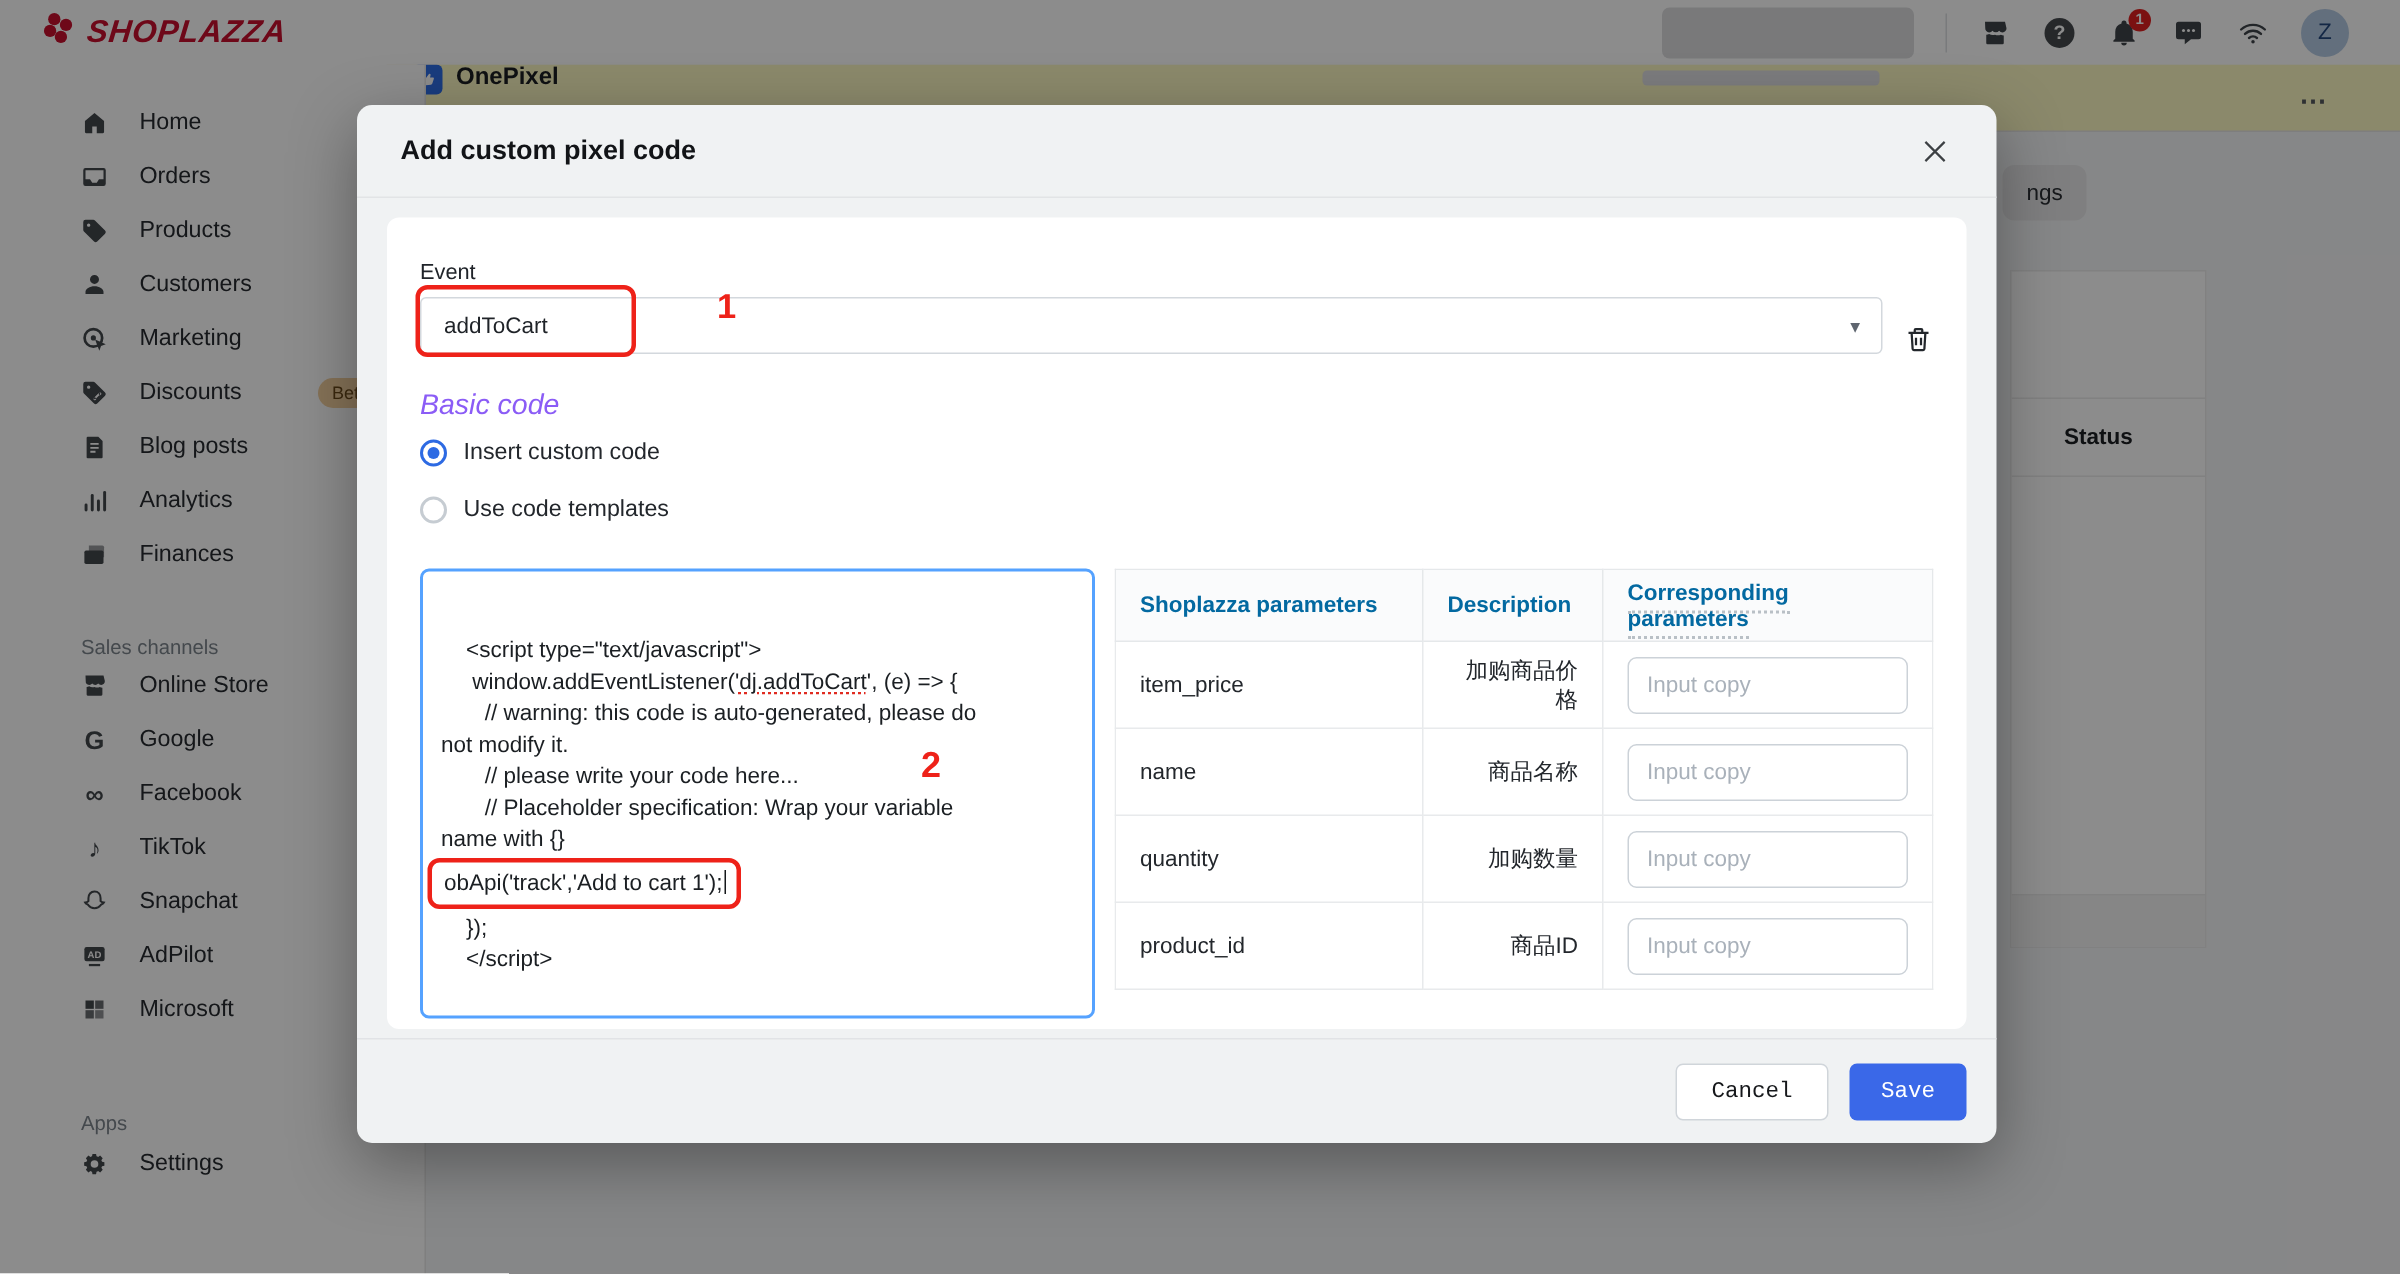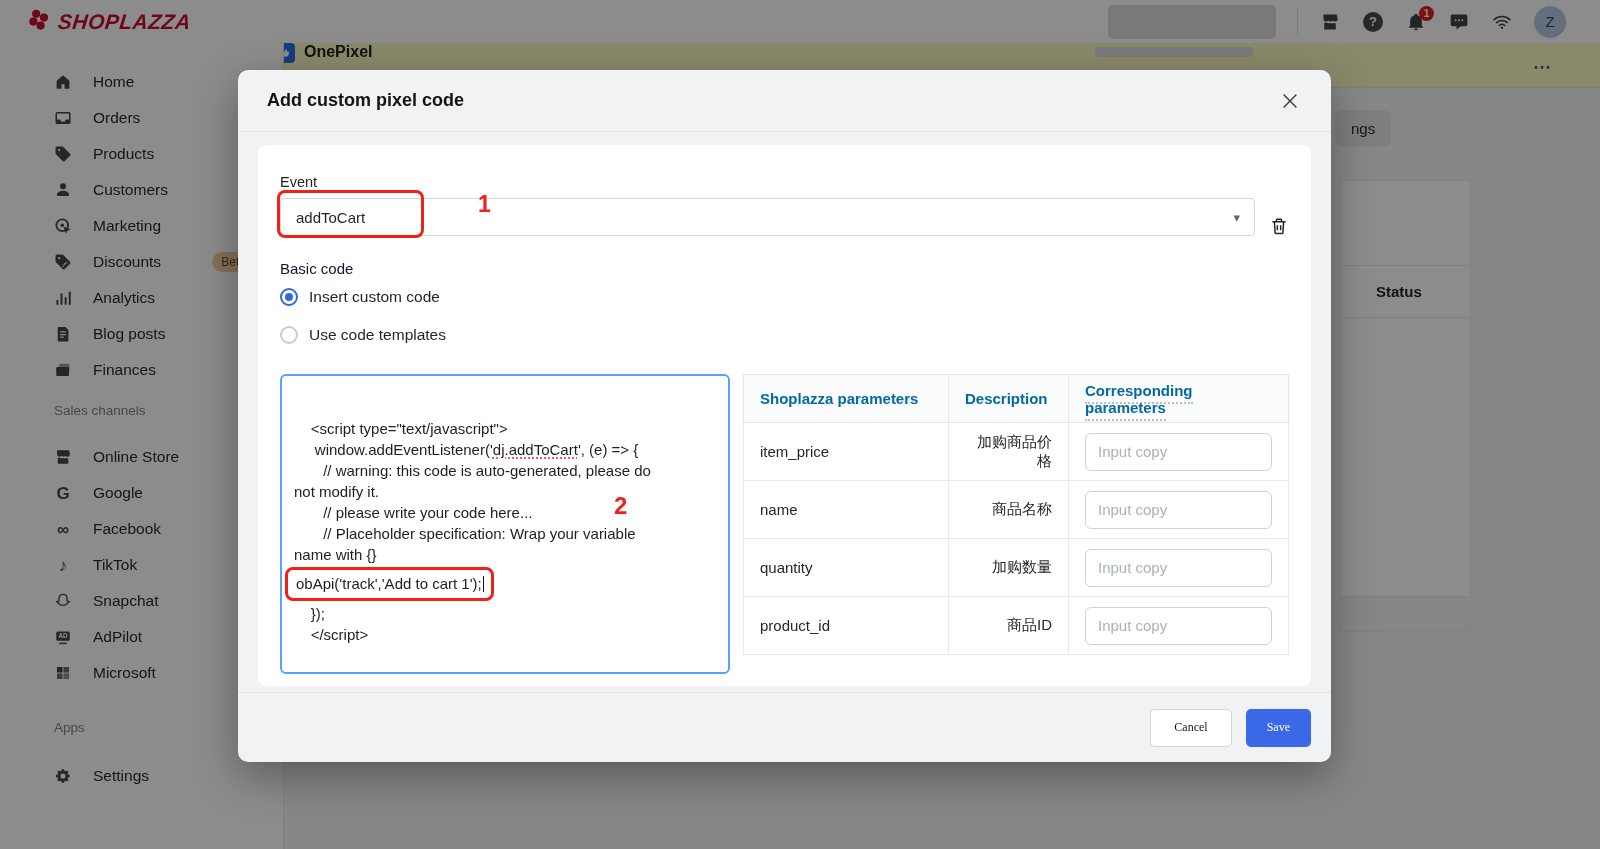--- a/index.html
+++ b/index.html
@@ -17,21 +17,21 @@
   .help-circle { width:20px; height:20px; border-radius:50%; background:#45494e; color:#fff; font-size:13px; font-weight:bold; display:flex; align-items:center; justify-content:center; }
   .bell-badge { position:absolute; top:-5px; right:-7px; min-width:15px; height:15px; padding:0 3px; background:#e02020; border-radius:8px; color:#fff; font-size:10px; font-weight:bold; display:flex; align-items:center; justify-content:center; }
   .avatar { width:32px; height:32px; border-radius:50%; background:#b5cbe4; color:#23477e; font-size:15px; display:flex; align-items:center; justify-content:center; cursor:pointer; }
 
   
   .sidebar { position:absolute; left:0; top:43px; width:258px; bottom:0; background:#fff; border-right:1px solid #e8e8e8; z-index:1; padding-top:21px;margin-left:26px; }
   .side-item { height:36px; display:flex; align-items:center; gap:21px; padding:0 28px; font-size:15.5px; color:#272b30; cursor:pointer; }
   .s-icon { width:18px; height:18px; color:#43474c; flex:0 0 18px; display:flex; align-items:center; justify-content:center; font-size:16px; }
   .s-icon svg { width:18px; height:18px; display:block; }
   .beta-badge { margin-left:auto; background:#f3cf9f; color:#6b4a1a; font-size:12px; padding:3px 9px; border-radius:10px; }
-  .side-section { height:36px; display:flex; align-items:flex-start; padding:0 22px 0 28px; color:#7d858d; font-size:13.5px; cursor:pointer; }
+  .side-section { height:36px; display:flex; align-items:flex-end; padding:0 22px 0 28px; color:#7d858d; font-size:13.5px; cursor:pointer; }
   .side-section .sec-chev { margin-left:auto; font-size:18px; color:#5a6066; }
   .sec-sales { margin-top:15px; }
   .sec-apps { margin-top:29px; }
   .settings-item { position:absolute; left:0; right:0; bottom:55px; }
 
   
   .content { position:absolute; left:258px; top:43px; right:0; bottom:0; background:#f5f6f7; }
   .page-head { height:45px; background:#fef9c3; border-bottom:1px solid #e6e6e6; display:flex; align-items:flex-start; padding-left:17px; position:relative; }
   .app-icon { width:20px; height:20px; border-radius:4px; background:#2e6de5; display:flex; align-items:center; justify-content:center; margin-right:9px; }
   .app-icon svg { width:13px; height:13px; }
@@ -54,21 +54,21 @@
   .panel { background:#fff; border-radius:8px; height:541px; padding:29px 22px 0; position:relative; }
 
   .field-label { font-size:14.5px; color:#20242a; margin-bottom:8px; }
   .event-row { display:flex; align-items:flex-end; position:relative; }
   .select { position:relative; width:975px; height:38px; border:1px solid #d3d8dd; border-radius:4px; background:#fff; display:flex; align-items:center; padding:0 15px; font-size:15px; color:#1f2328; cursor:pointer; }
   .select .chev { position:absolute; right:14px; color:#5f6670; font-size:13px; }
   .trash-btn { margin-left:auto; width:20px; height:20px; color:#23272c; cursor:pointer; }
   .anno-box { position:absolute; left:-4px; top:-9px; width:147px; height:48px; border:3px solid #ee2219; border-radius:8px; pointer-events:none; }
   .anno-num { position:absolute; left:198px; top:-7px; color:#ee2219; font-size:23px; font-weight:600; pointer-events:none; }
 
-  .basic-label { margin-top:24px; font-size:15px; color:#0f172a; }
+  .basic-label { margin-top:24px; font-size:19px; color:#8b5cf6;font-style:italic; }
   .radio-row { display:flex; align-items:center; gap:11px; height:36px; cursor:pointer; margin-top:2px; }
   .radio { width:18px; height:18px; border-radius:50%; border:2px solid #c6ccd2; background:#fff; position:relative; flex:0 0 18px; }
   .radio.checked { border-color:#2d6ae3; }
   .radio.checked::after { content:""; position:absolute; left:3px; top:3px; width:8px; height:8px; border-radius:50%; background:#2d6ae3; }
   .radio-label { font-size:15.5px; color:#23272c; }
 
   .editor-row { display:flex; margin-top:21px; }
   .editor-wrap { position:relative; }
   .code-editor { width:450px; height:300px; border:2px solid #55a2ff; border-radius:6px; background:#fff; padding:42px 10px 10px 12px; font-size:15px; line-height:21px; color:#1b1f23; white-space:pre-wrap; overflow:hidden; cursor:text; }
   .misspell { text-decoration:underline dotted #e02b20; text-underline-offset:3px;margin-top:37px; }
@@ -79,21 +79,21 @@
   .param-table-wrap { margin-left:13px; flex:1; height:287px; overflow:hidden; }
   table.param-table { width:100%; border-collapse:collapse; font-size:15px; }
   .param-table th { background:#fafbfc; border:1px solid #e5e8ea; text-align:left; font-weight:bold; color:#0369a1; height:48px; padding:0 16px; }
   .param-table th.dotted span { border-bottom:2px dotted #b9c0c6; padding-bottom:3px; }
   .param-table td { border:1px solid #e8eaec; height:58px; padding:0 16px; color:#23272c; }
   .param-table td.desc { font-size:15px;text-align:right; }
   .param-input { width:100%; height:38px; border:1px solid #ccd2d8; border-radius:6px; padding:0 12px; font-size:15px; color:#23272c; font-family:"Liberation Sans", sans-serif; }
   .param-input::placeholder { color:#a9b1ba; }
 
   .modal-footer { height:70px; flex:0 0 70px; border-top:1px solid #e1e3e6; display:flex; align-items:center; justify-content:flex-end; gap:14px; padding:0 20px; }
-  .btn { height:38px; border-radius:5px; font-size:12px; cursor:pointer; font-family:Liberation Serif, serif; }
+  .btn { height:38px; border-radius:5px; font-size:15px; cursor:pointer; font-family:Liberation Mono, monospace; }
   .btn-cancel { padding:0 23px; background:#fff; border:1px solid #d0d5da; color:#16181b; }
   .btn-save { padding:0 21px; background:#3a68e8; border:none; color:#fff; }
 </style>
 </head>
 <body>
 
 <header class="topbar">
   <div class="logo">
     <span>
       <svg width="24" height="24" viewBox="0 0 24 24">
@@ -198,40 +198,40 @@
           <svg viewBox="0 0 24 24">
             <path fill="currentColor" fill-rule="evenodd" d="M21.4 11.6 12.4 2.6A2 2 0 0 0 11 2H4a2 2 0 0 0-2 2v7a2 2 0 0 0 .6 1.4l9 9a2 2 0 0 0 2.8 0l7-7a2 2 0 0 0 0-2.8ZM6.8 8.3a1.5 1.5 0 1 1 1.5-1.5 1.5 1.5 0 0 1-1.5 1.5Zm4.4 8.3 5-5 1.2 1.2-5 5Zm1.1 1.9a1.2 1.2 0 1 1 1.2-1.2 1.2 1.2 0 0 1-1.2 1.2Zm4.6-4.6a1.2 1.2 0 1 1 1.2-1.2 1.2 1.2 0 0 1-1.2 1.2Z"></path>
           </svg>
         </span>
         <span class="s-label">Discounts</span>
         <span class="beta-badge">Beta</span>
       </div>
       <div class="side-item">
         <span class="s-icon">
           <svg viewBox="0 0 24 24">
+            <path fill="currentColor" d="M6 2.8h9.4l3.8 3.8V21a1 1 0 0 1-1 1H6a1 1 0 0 1-1-1V3.8a1 1 0 0 1 1-1Z"></path>
+            <g stroke="#fff" stroke-width="1.6">
+              <path d="M8.3 9.2h7.4M8.3 12.7h7.4M8.3 16.2h4.6"></path>
+            </g>
+          </svg>
+        </span>
+        <span class="s-label">Blog posts</span>
+      </div>
+      <div class="side-item">
+        <span class="s-icon">
+          <svg viewBox="0 0 24 24">
             <g stroke="currentColor" stroke-width="2.6" stroke-linecap="round" fill="none">
               <path d="M4.5 20v-4.5"></path>
               <path d="M10 20V7"></path>
               <path d="M15.5 20v-8"></path>
               <path d="M21 20V4.5"></path>
             </g>
           </svg>
         </span>
         <span class="s-label">Analytics</span>
-      </div>
-      <div class="side-item">
-        <span class="s-icon">
-          <svg viewBox="0 0 24 24">
-            <path fill="currentColor" d="M6 2.8h9.4l3.8 3.8V21a1 1 0 0 1-1 1H6a1 1 0 0 1-1-1V3.8a1 1 0 0 1 1-1Z"></path>
-            <g stroke="#fff" stroke-width="1.6">
-              <path d="M8.3 9.2h7.4M8.3 12.7h7.4M8.3 16.2h4.6"></path>
-            </g>
-          </svg>
-        </span>
-        <span class="s-label">Blog posts</span>
       </div>
       <div class="side-item">
         <span class="s-icon">
           <svg viewBox="0 0 24 24">
             <path fill="currentColor" d="M7 3.5h12a1.5 1.5 0 0 1 1.5 1.5v9H11a4 4 0 0 1-4-4Z" opacity=".55"></path>
             <rect x="3" y="8" width="17" height="12" rx="1.5" fill="currentColor"></rect>
           </svg>
         </span>
         <span class="s-label">Finances</span>
       </div>

